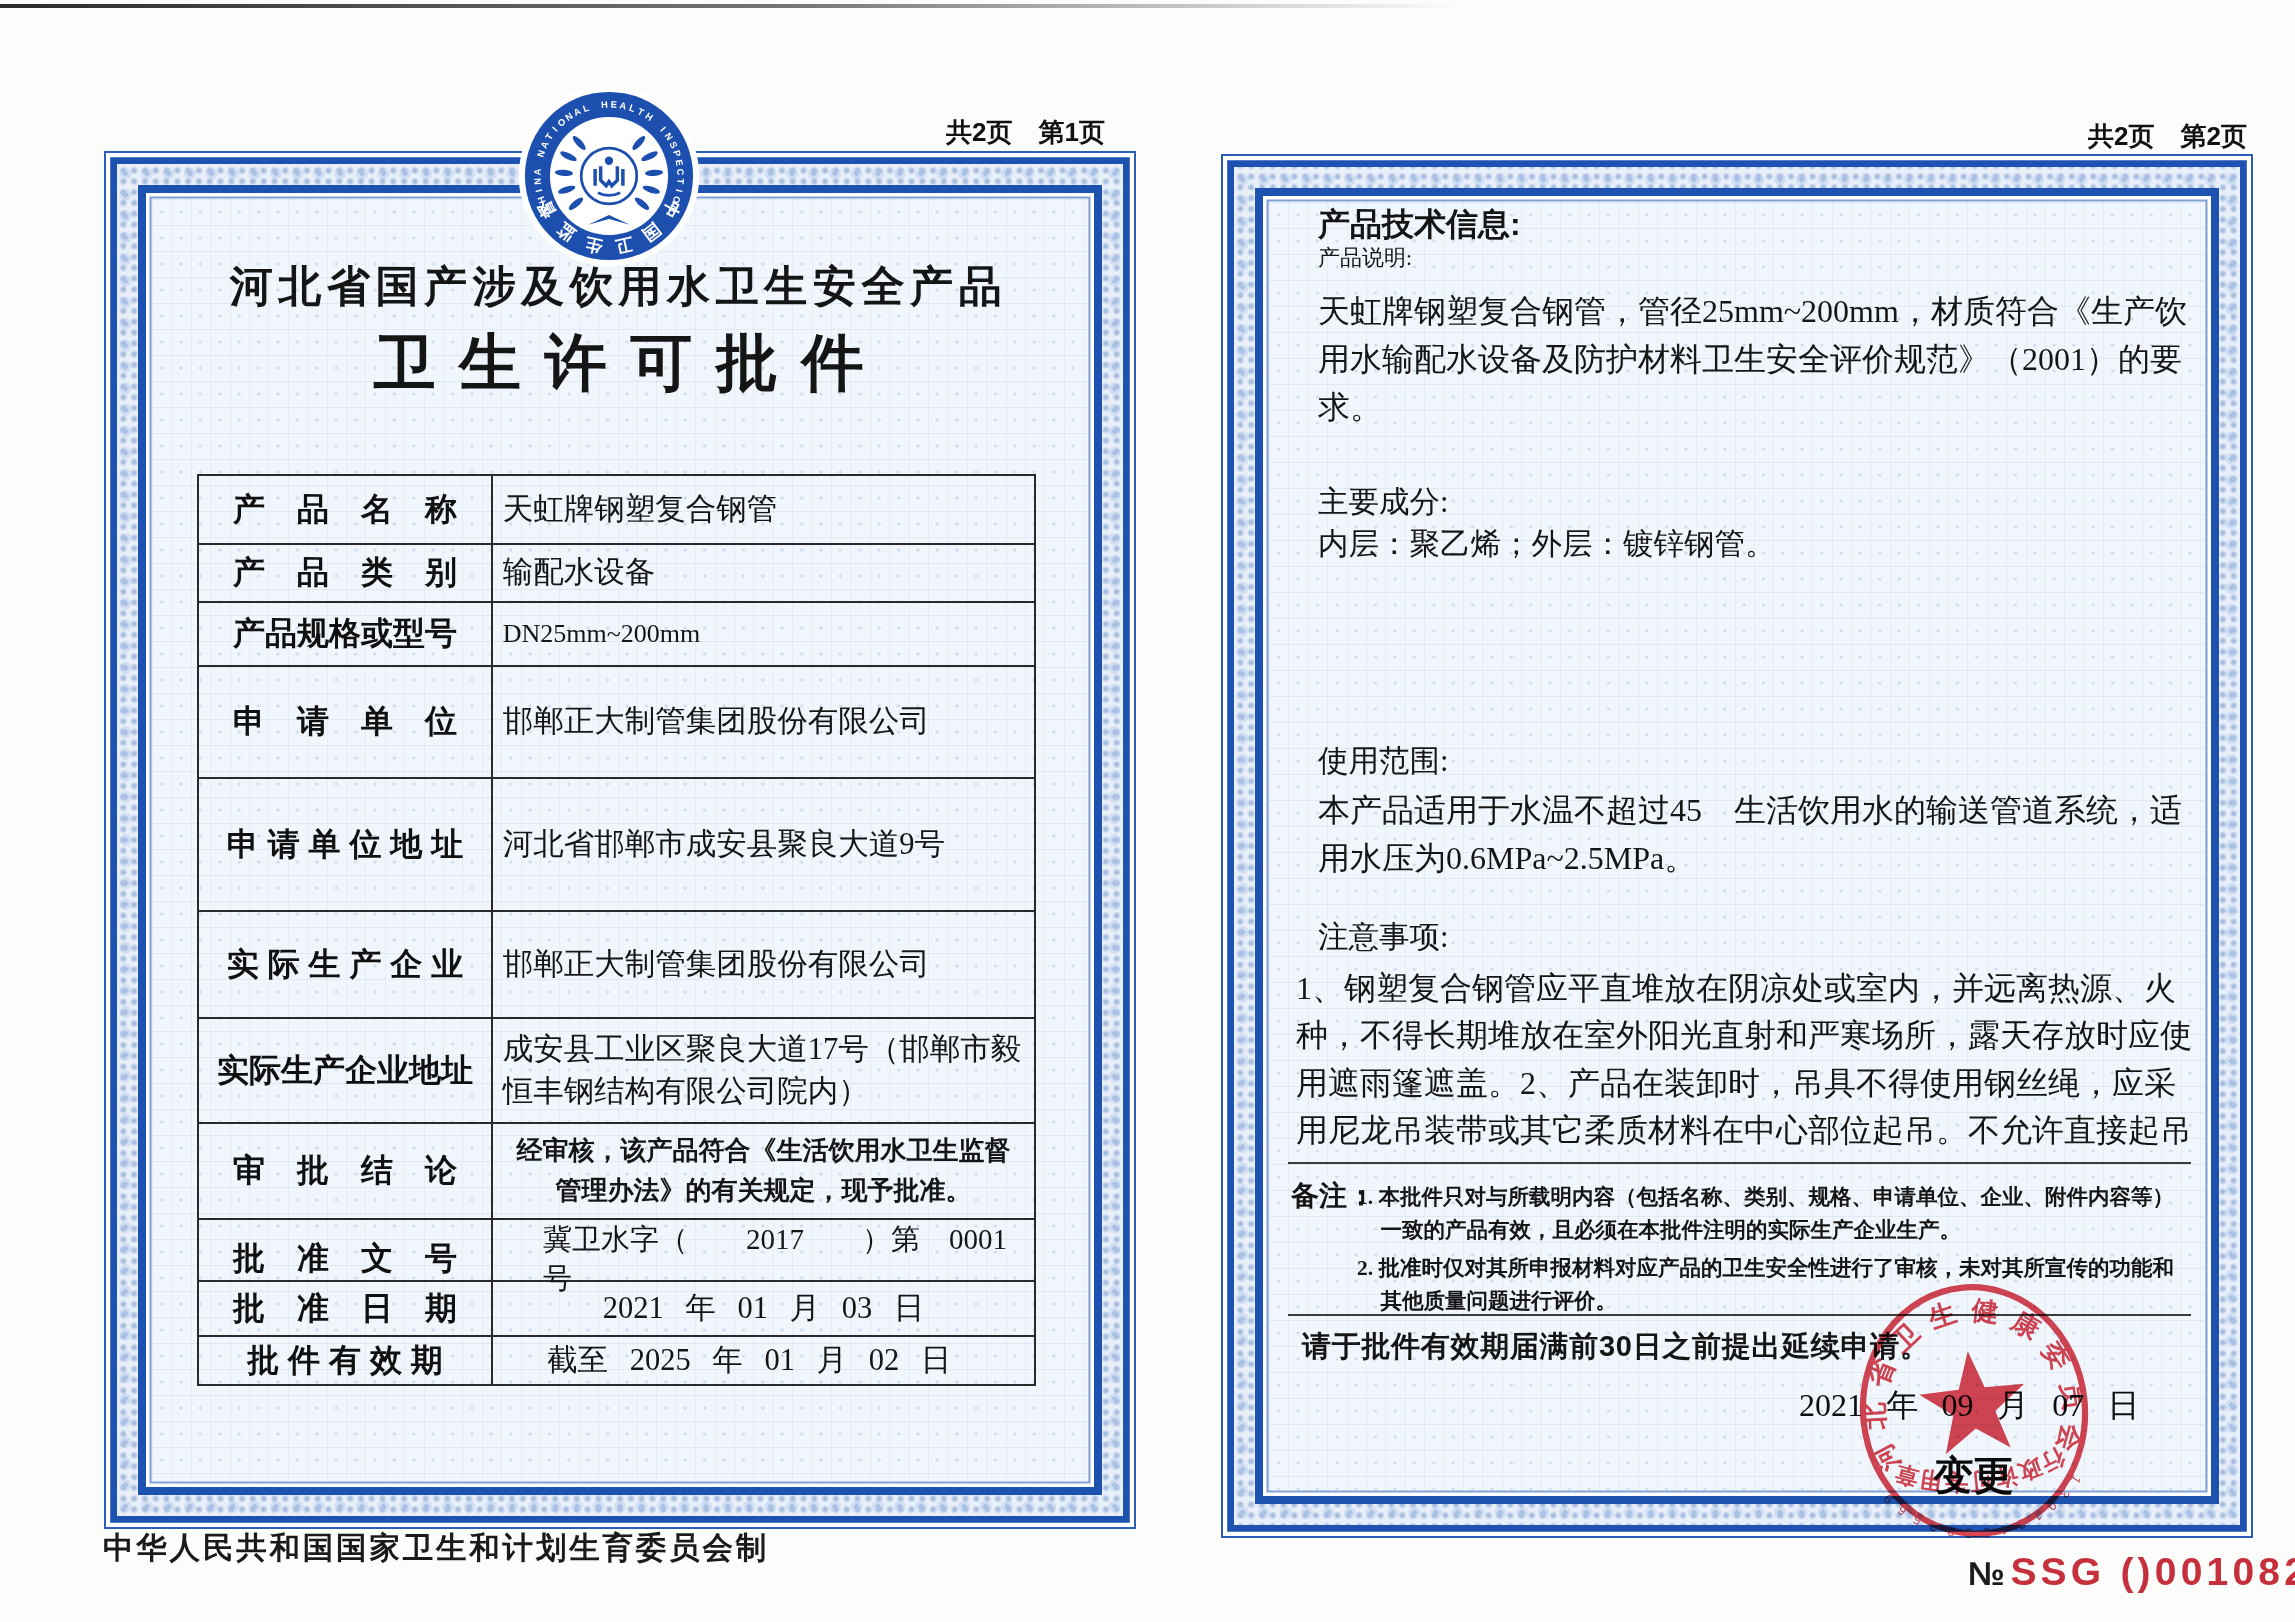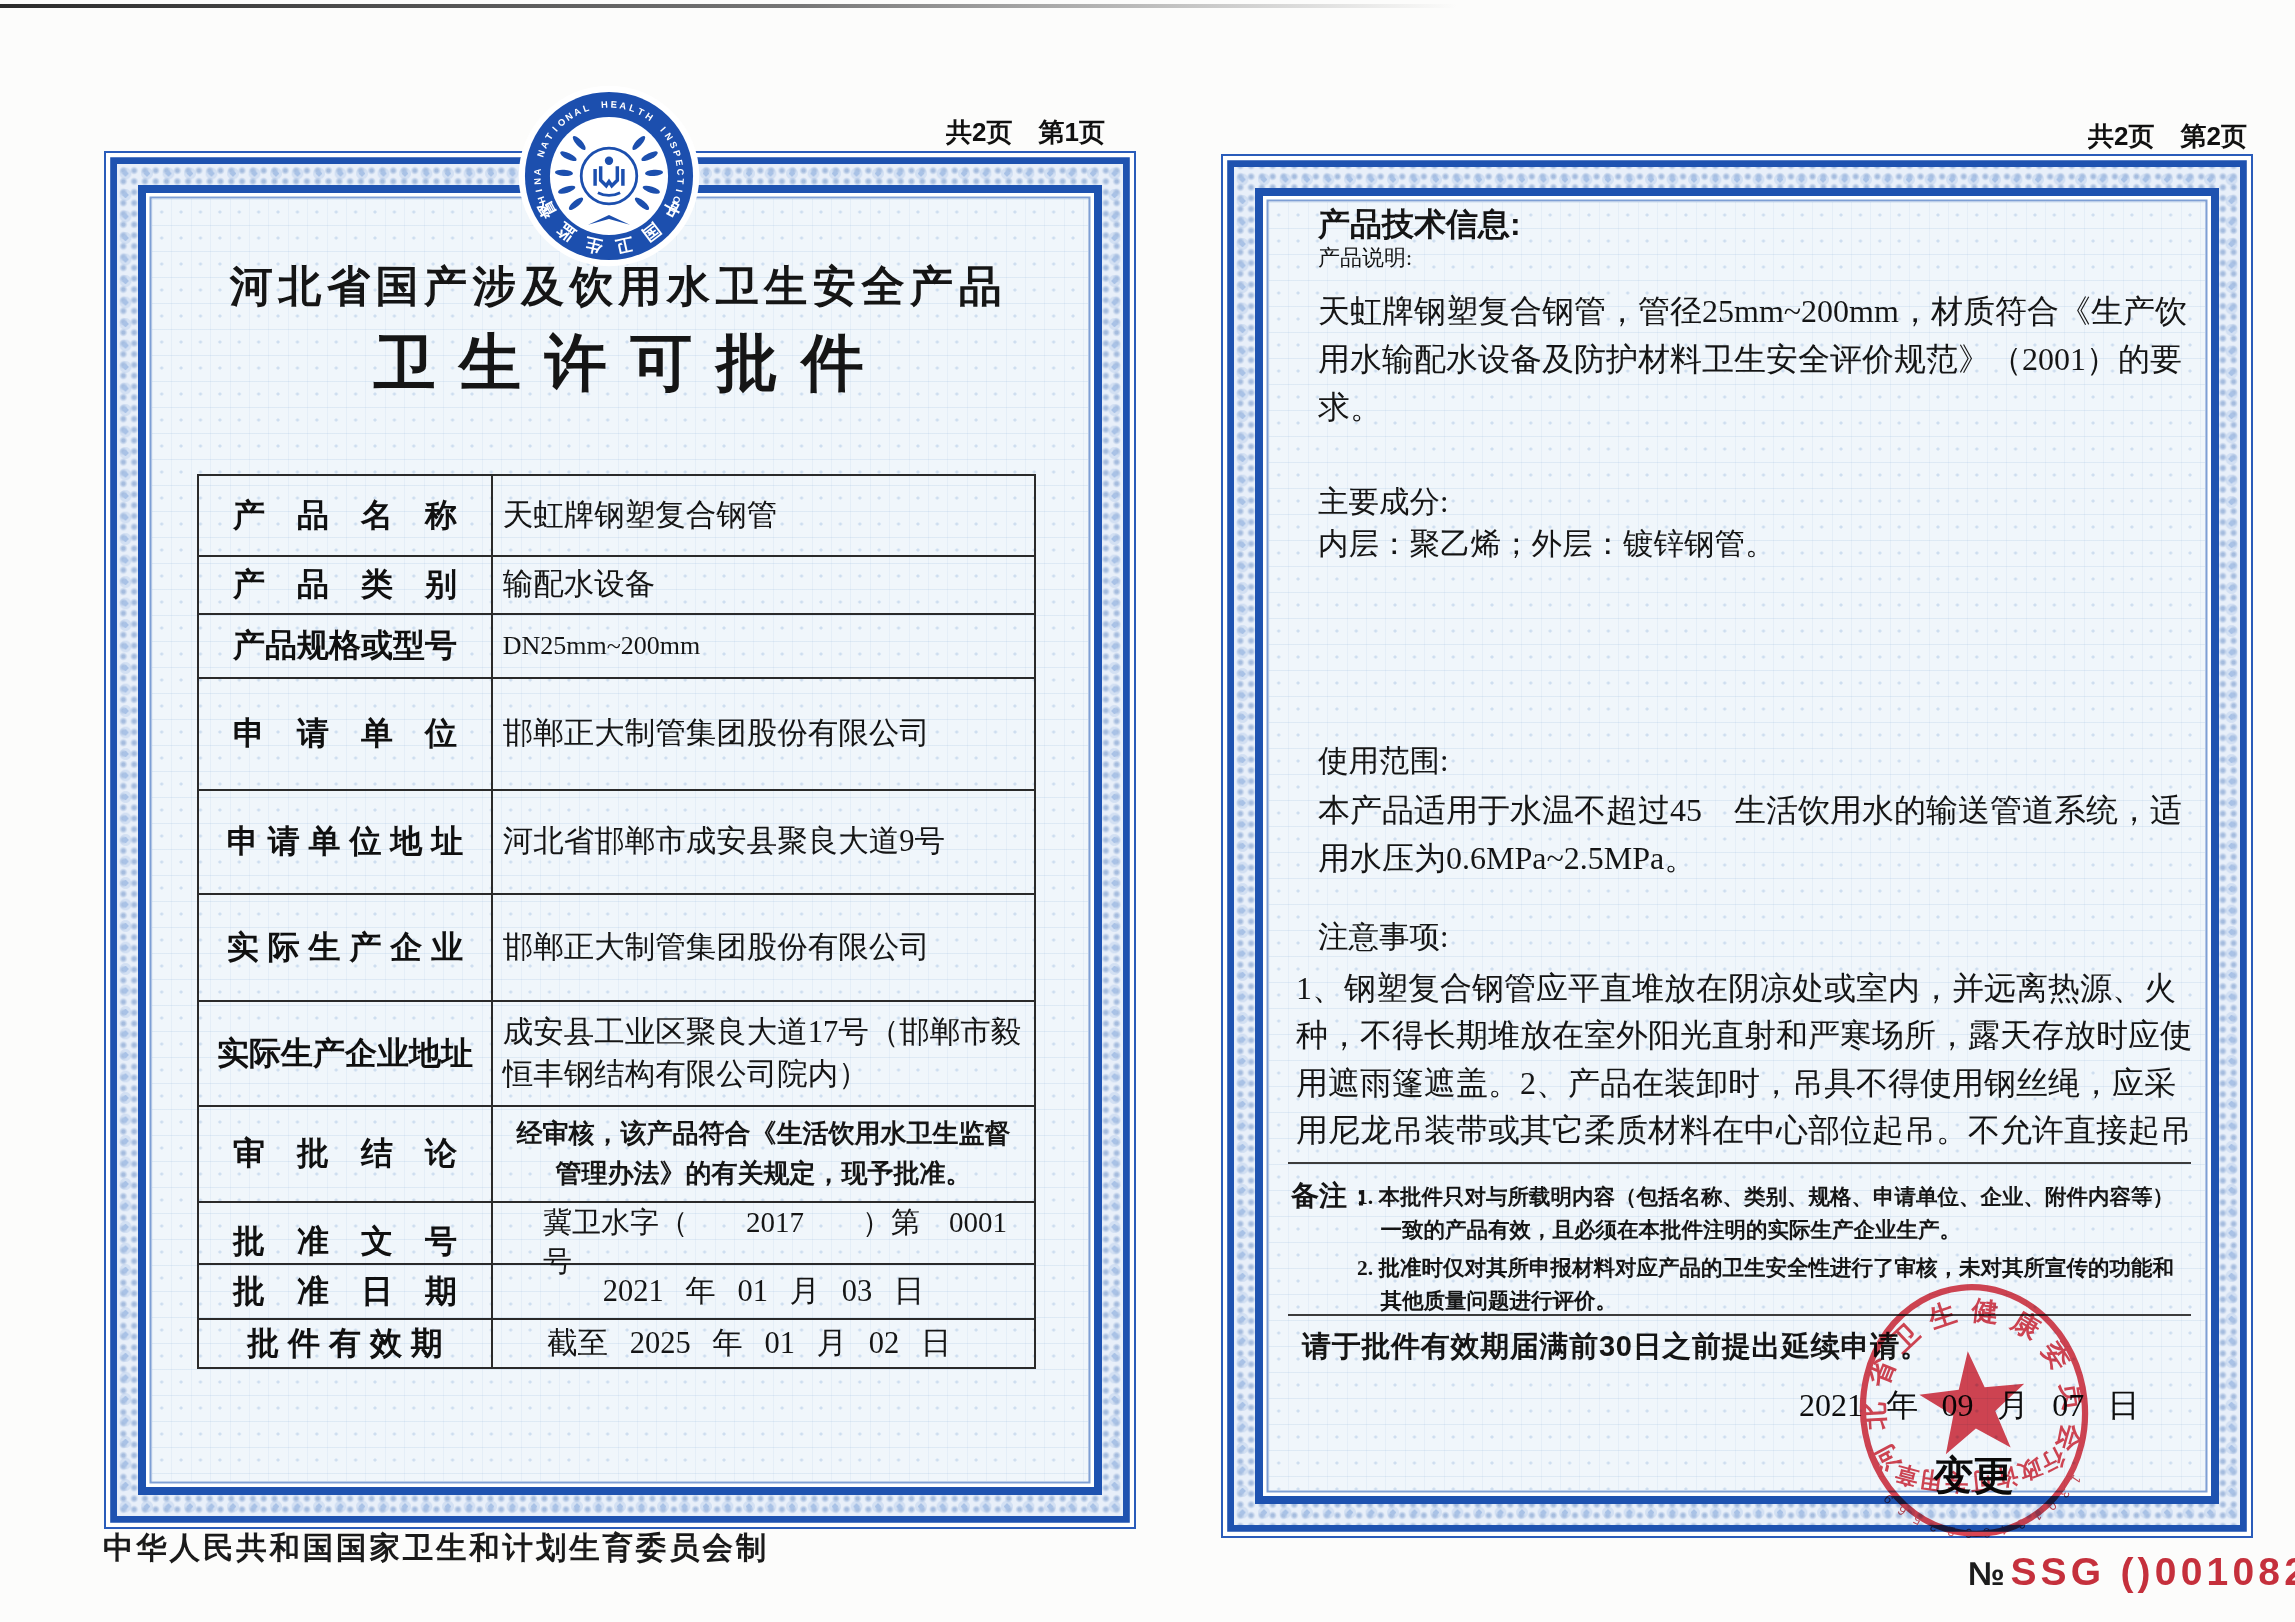--- a/index.html
+++ b/index.html
@@ -36,21 +36,21 @@
     font-size:43px;font-weight:600;letter-spacing:5.6px;}
   .title2{left:153px;top:321px;width:931px;text-align:center;
     font-size:62px;font-weight:700;letter-spacing:23.6px;text-indent:23.6px;}
   
   .ctable{left:197px;top:474px;width:835px;border:2.1px solid #2a2a2a;background:transparent;}
   .row{display:grid;grid-template-columns:294px 1fr;box-sizing:border-box;}
   .row + .row{border-top:2.1px solid #2a2a2a;}
   .cl{border-right:2.1px solid #2a2a2a;display:flex;align-items:center;justify-content:center;
     font:700 32px "Liberation Sans","DejaVu Sans",sans-serif;color:#101010;}
   .cv{display:flex;align-items:center;padding-left:9.7px;font-size:30.5px;line-height:1.35;}
-  .h0{height:79px}.h1{height:58px}.h2{height:64px}.h3{height:112px}.h4{height:104px}
+  .h0{height:67px}.h1{height:58px}.h2{height:64px}.h3{height:112px}.h4{height:133px}
   .h5{height:107px}.h6{height:105px}.h7{height:96px}.h8{height:62px}.h9{height:55px}.h10{height:49px}
   .cv-spec{font-size:26px;border-radius:17px;}
   .cv-addr2{padding-right:7px;}
   .cv-concl{justify-content:center;text-align:center;font-size:26px;font-weight:600;
     line-height:1.55;padding:0 16.7px;}
   .cv-doc{font-size:29px;padding-left:50px;}
   .cv-date{justify-content:center;padding-left:0;word-spacing:14px;}
   .cv-valid{padding-left:54px;word-spacing:14px;}
   .footer1{left:103px;top:1528px;font:700 30.5px "Liberation Sans","DejaVu Sans",sans-serif;
     letter-spacing:2.8px;color:#1a1a1a;}

